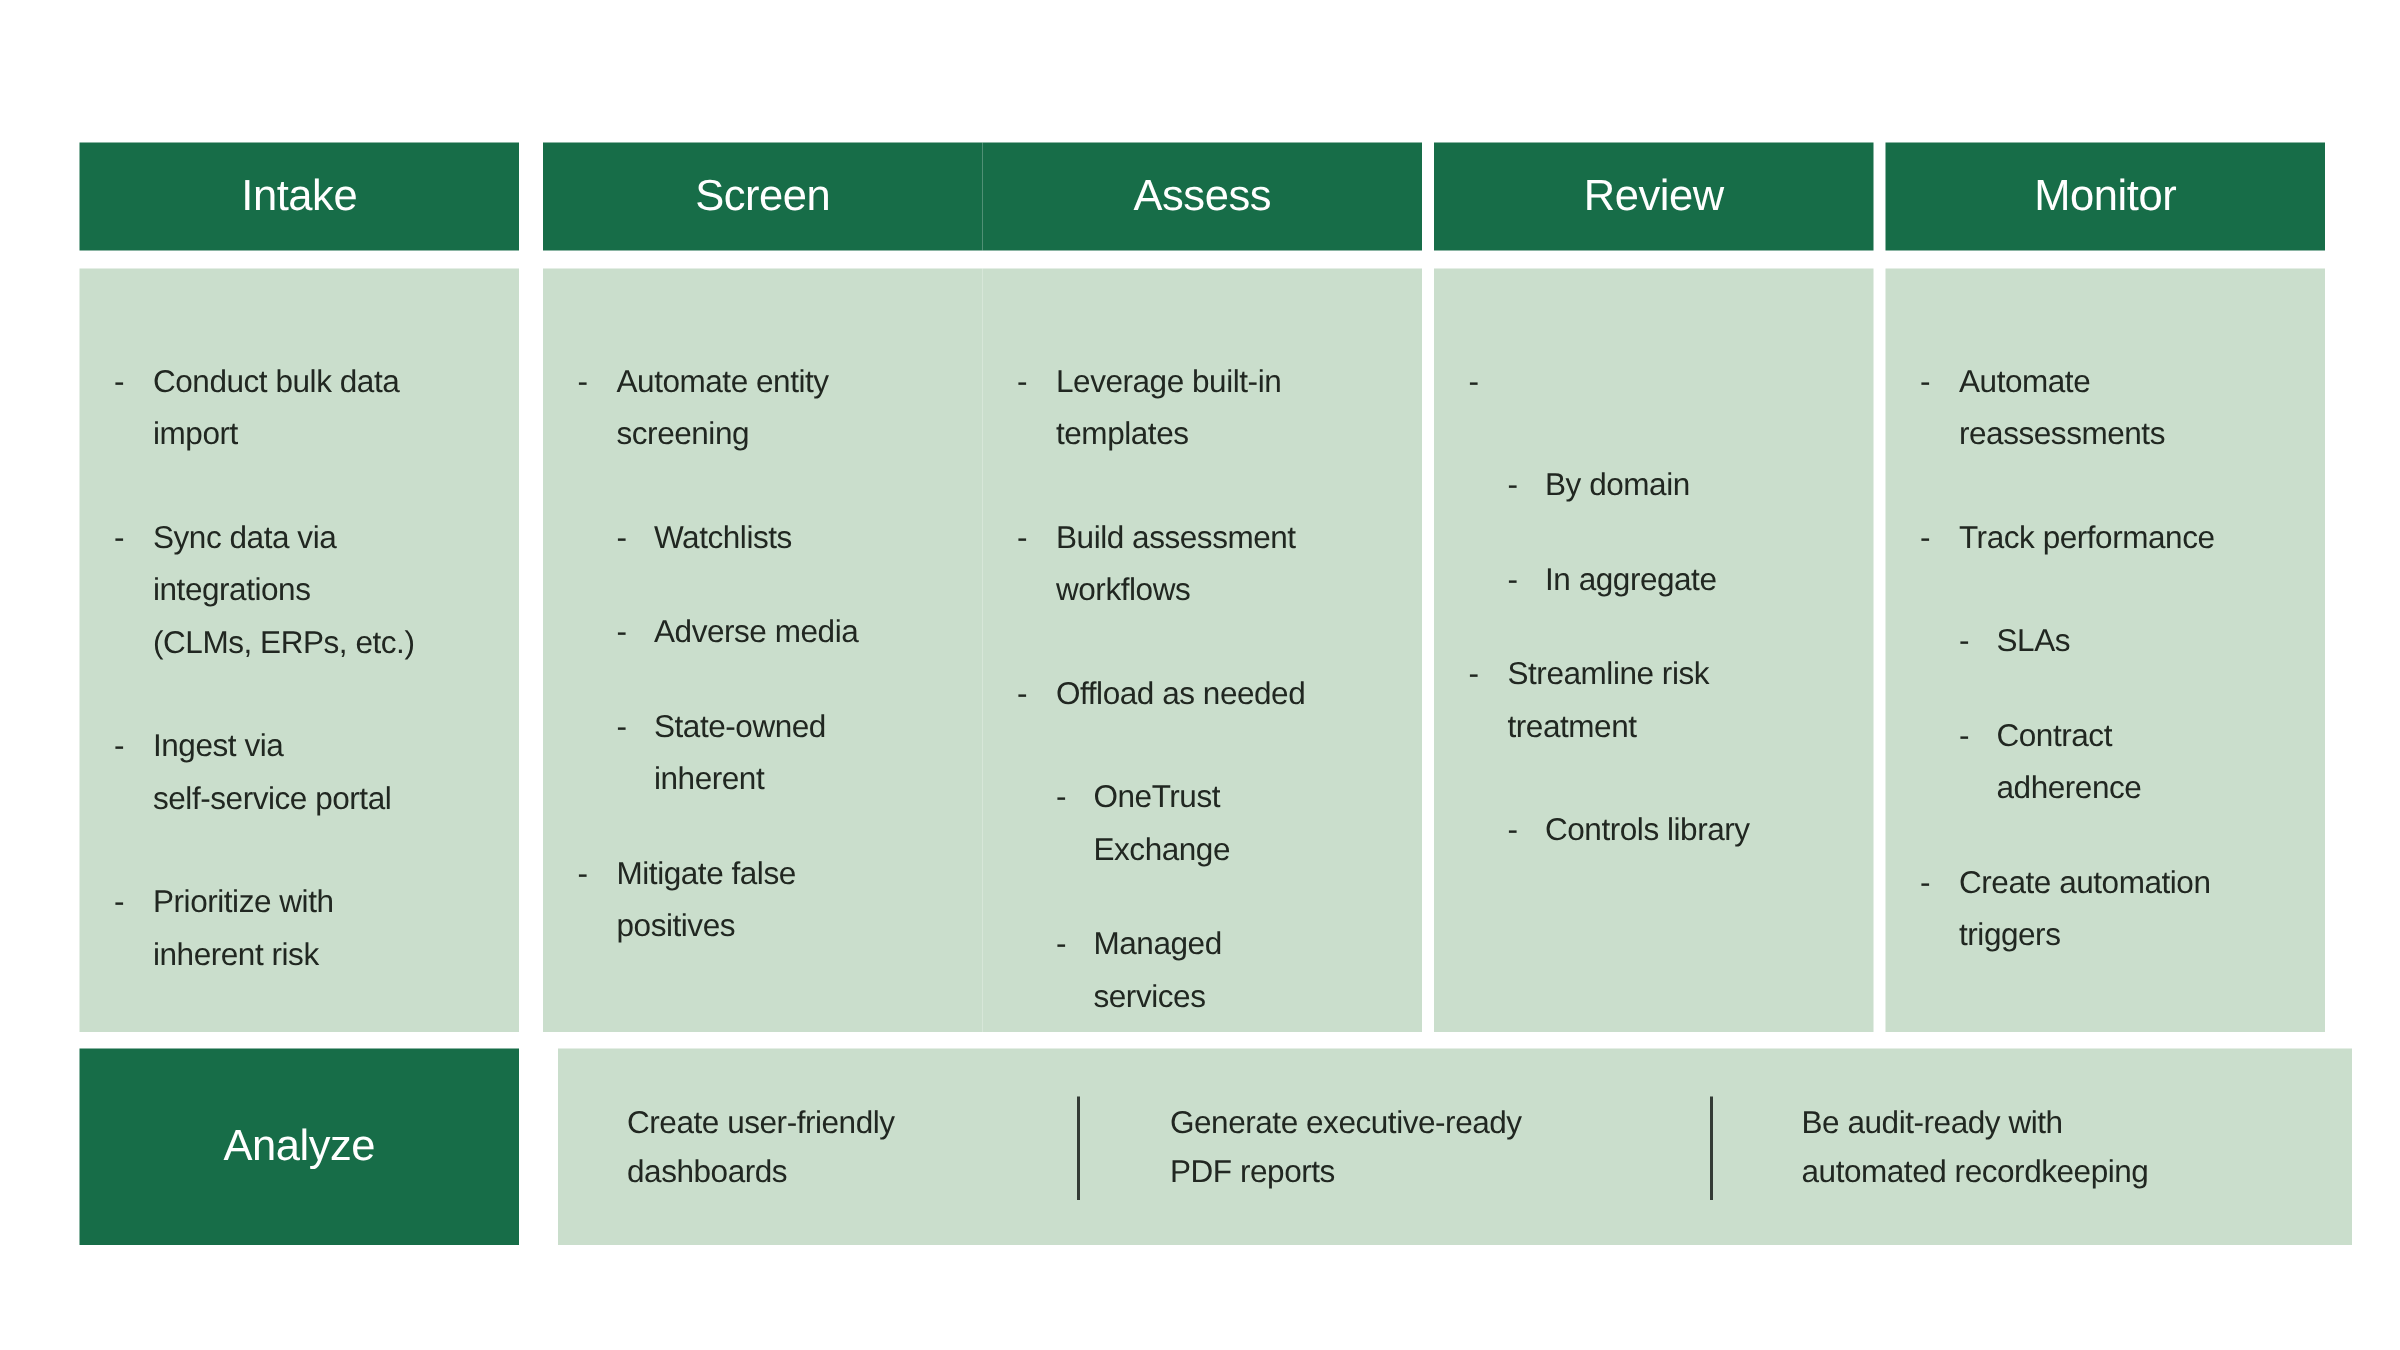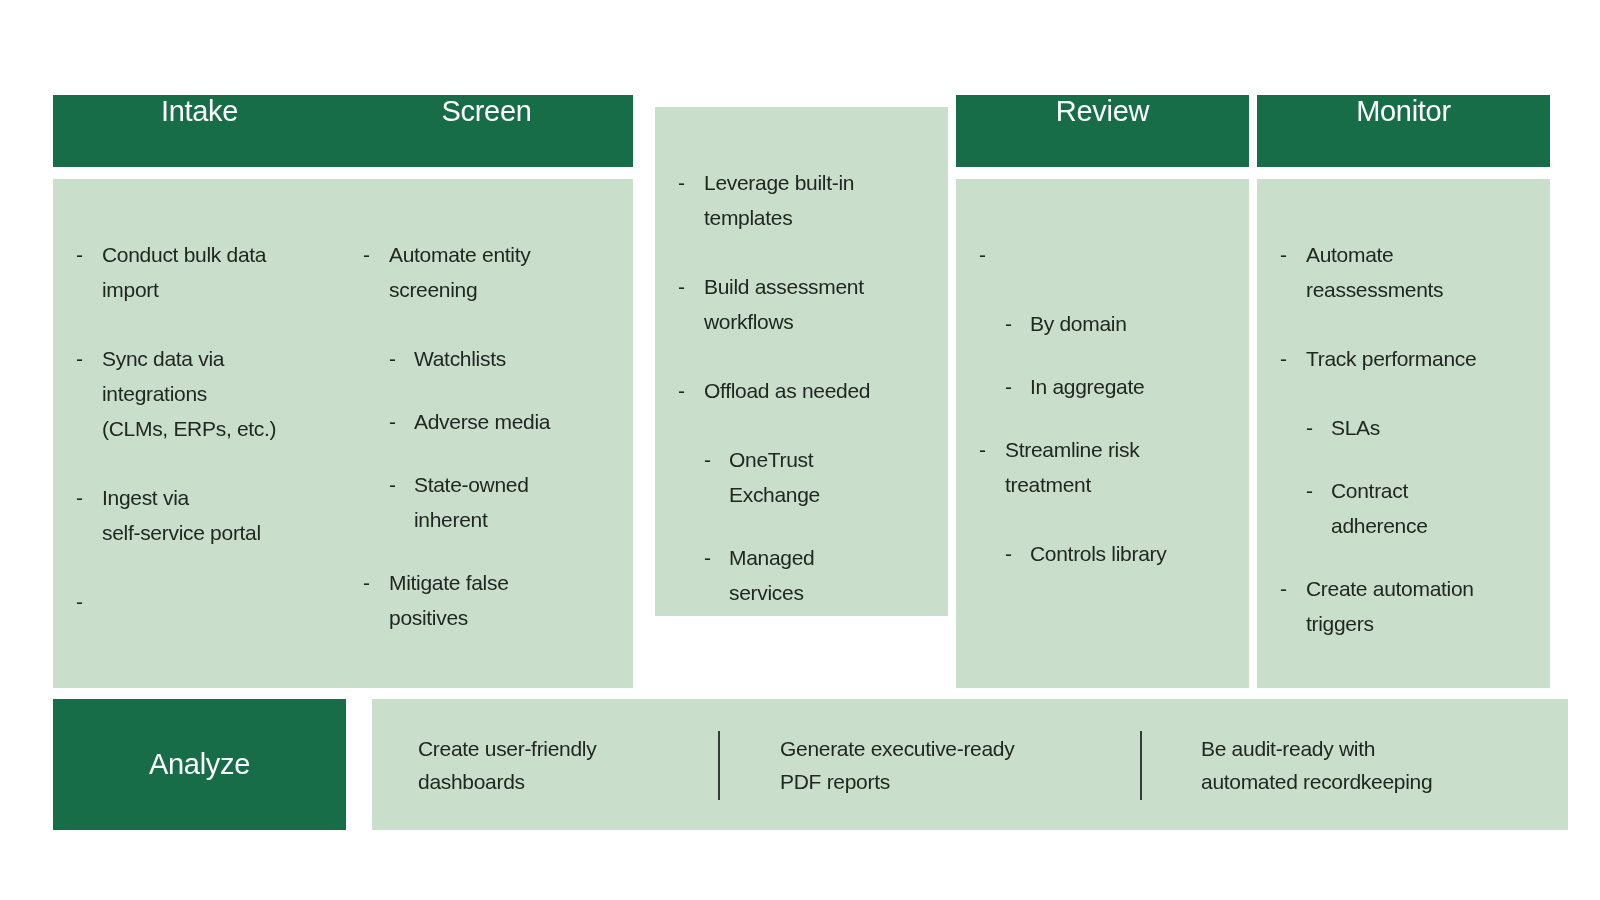--- a/index.html
+++ b/index.html
@@ -12,26 +12,26 @@
   }
   *{margin:0;padding:0;box-sizing:border-box;}
   html,body{width:1600px;height:900px;overflow:hidden;}
   body{
     background:var(--page-bg);
     font-family:"Liberation Sans", sans-serif;
     color:var(--body-text);
   }
   .board{position:relative;width:1600px;height:900px;}
   .column{position:absolute;top:95px;width:293px;}
-  .col-1{left:53px;} .col-2{left:340px;} .col-3{left:655px;} .col-4{left:956px;} .col-5{left:1257px;}
+  .col-1{left:53px;} .col-2{left:362px;} .col-3{left:655px;} .col-4{left:956px;} .col-5{left:1257px;}
   .col-header{
     width:293px;height:72px;
     background:var(--header-bg);
     color:var(--header-text);
-    display:flex;align-items:flex-start;justify-content:center;
+    display:flex;align-items:center;justify-content:center;
     font-size:29px;letter-spacing:-0.3px;
   }
   .col-panel{
     margin-top:12px;
     width:293px;height:509px;
     background:var(--panel-bg);
     padding:58px 14px 0 23px;
     overflow:hidden;
   }
   .item{
@@ -92,20 +92,22 @@
 integrations
 (CLMs, ERPs, etc.)</span>
       </div>
       <div class="item l1">
         <span class="dash">-</span>
         <span class="item-text">Ingest via
 self-service portal</span>
       </div>
       <div class="item l1">
         <span class="dash">-</span>
+        <span class="item-text">Prioritize with
+inherent risk</span>
       </div>
     </div>
   </div>
 
   <div class="column col-2">
     <div class="col-header">
       <span>Screen</span>
     </div>
     <div class="col-panel">
       <div class="item l1">
@@ -128,20 +130,23 @@
       </div>
       <div class="item l1">
         <span class="dash">-</span>
         <span class="item-text">Mitigate false
 positives</span>
       </div>
     </div>
   </div>
 
   <div class="column col-3">
+    <div class="col-header">
+      <span>Assess</span>
+    </div>
     <div class="col-panel">
       <div class="item l1">
         <span class="dash">-</span>
         <span class="item-text">Leverage built-in
 templates</span>
       </div>
       <div class="item l1">
         <span class="dash">-</span>
         <span class="item-text">Build assessment
 workflows</span>

